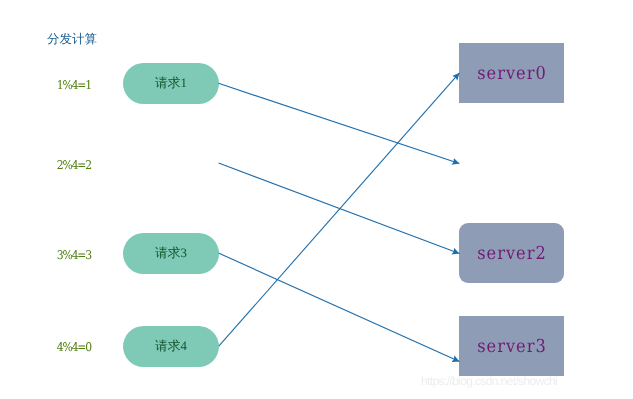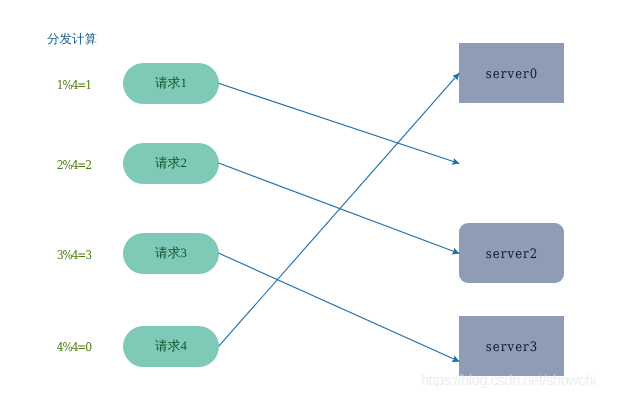--- a/index.html
+++ b/index.html
@@ -18,44 +18,43 @@
   .mod-1{top:79px;} .mod-2{top:159px;} .mod-3{top:249px;} .mod-4{top:341px;}
 
   .req{position:absolute;left:123px;width:96px;height:41px;background:#7fcab7;border-radius:21px;
        color:#14532d;display:flex;align-items:center;justify-content:center;
        font-size:12.8px;line-height:1;font-family:"Liberation Serif",serif;white-space:nowrap;}
   .req-1{top:63px;} .req-2{top:143px;} .req-3{top:233px;} .req-4{top:326px;}
 
   .srv{position:absolute;left:459px;width:105px;height:60px;background:#8e9db5;
        display:flex;align-items:center;justify-content:center;}
   .srv-0{top:43px;} .srv-1{top:133px;} .srv-2{top:223px;border-radius:9px;} .srv-3{top:316px;text-align:right;}
-  .srv span{color:#0f172a;font-family:"DejaVu Serif",serif;font-stretch:condensed;
-            font-size:13px;line-height:1;letter-spacing:1.05px;text-indent:1.05px;
+  .srv span{color:#701a75;font-family:"DejaVu Serif",serif;font-stretch:condensed;
+            font-size:18px;line-height:1;letter-spacing:1.05px;text-indent:1.05px;
             white-space:nowrap;display:inline-block;transform:translateY(1px);}
 
   svg.links{position:absolute;left:0;top:0;width:633px;height:399px;overflow:visible;}
 
   .wm{position:absolute;left:421px;top:372px;z-index:5;color:rgba(225,228,233,0.66);
-      font-size:15px;line-height:18px;white-space:nowrap;
+      font-size:12px;line-height:18px;white-space:nowrap;
       font-family:"Liberation Sans",sans-serif;letter-spacing:-0.62px;}
 </style>
 </head>
 <body>
 
 <div id="stage">
 
   <div class="title">分发计算</div>
 
   <div class="mod mod-1">1%4=1</div>
   <div class="mod mod-2">2%4=2</div>
   <div class="mod mod-3">3%4=3</div>
   <div class="mod mod-4">4%4=0</div>
 
   <div class="req req-1">请求1</div>
-  <div class="req req-2">请求2</div>
   <div class="req req-3">请求3</div>
   <div class="req req-4">请求4</div>
 
   <div class="srv srv-0">
       <span>server0</span>
     </div>
   <div class="srv srv-2">
       <span>server2</span>
     </div>
   <div class="srv srv-3">

